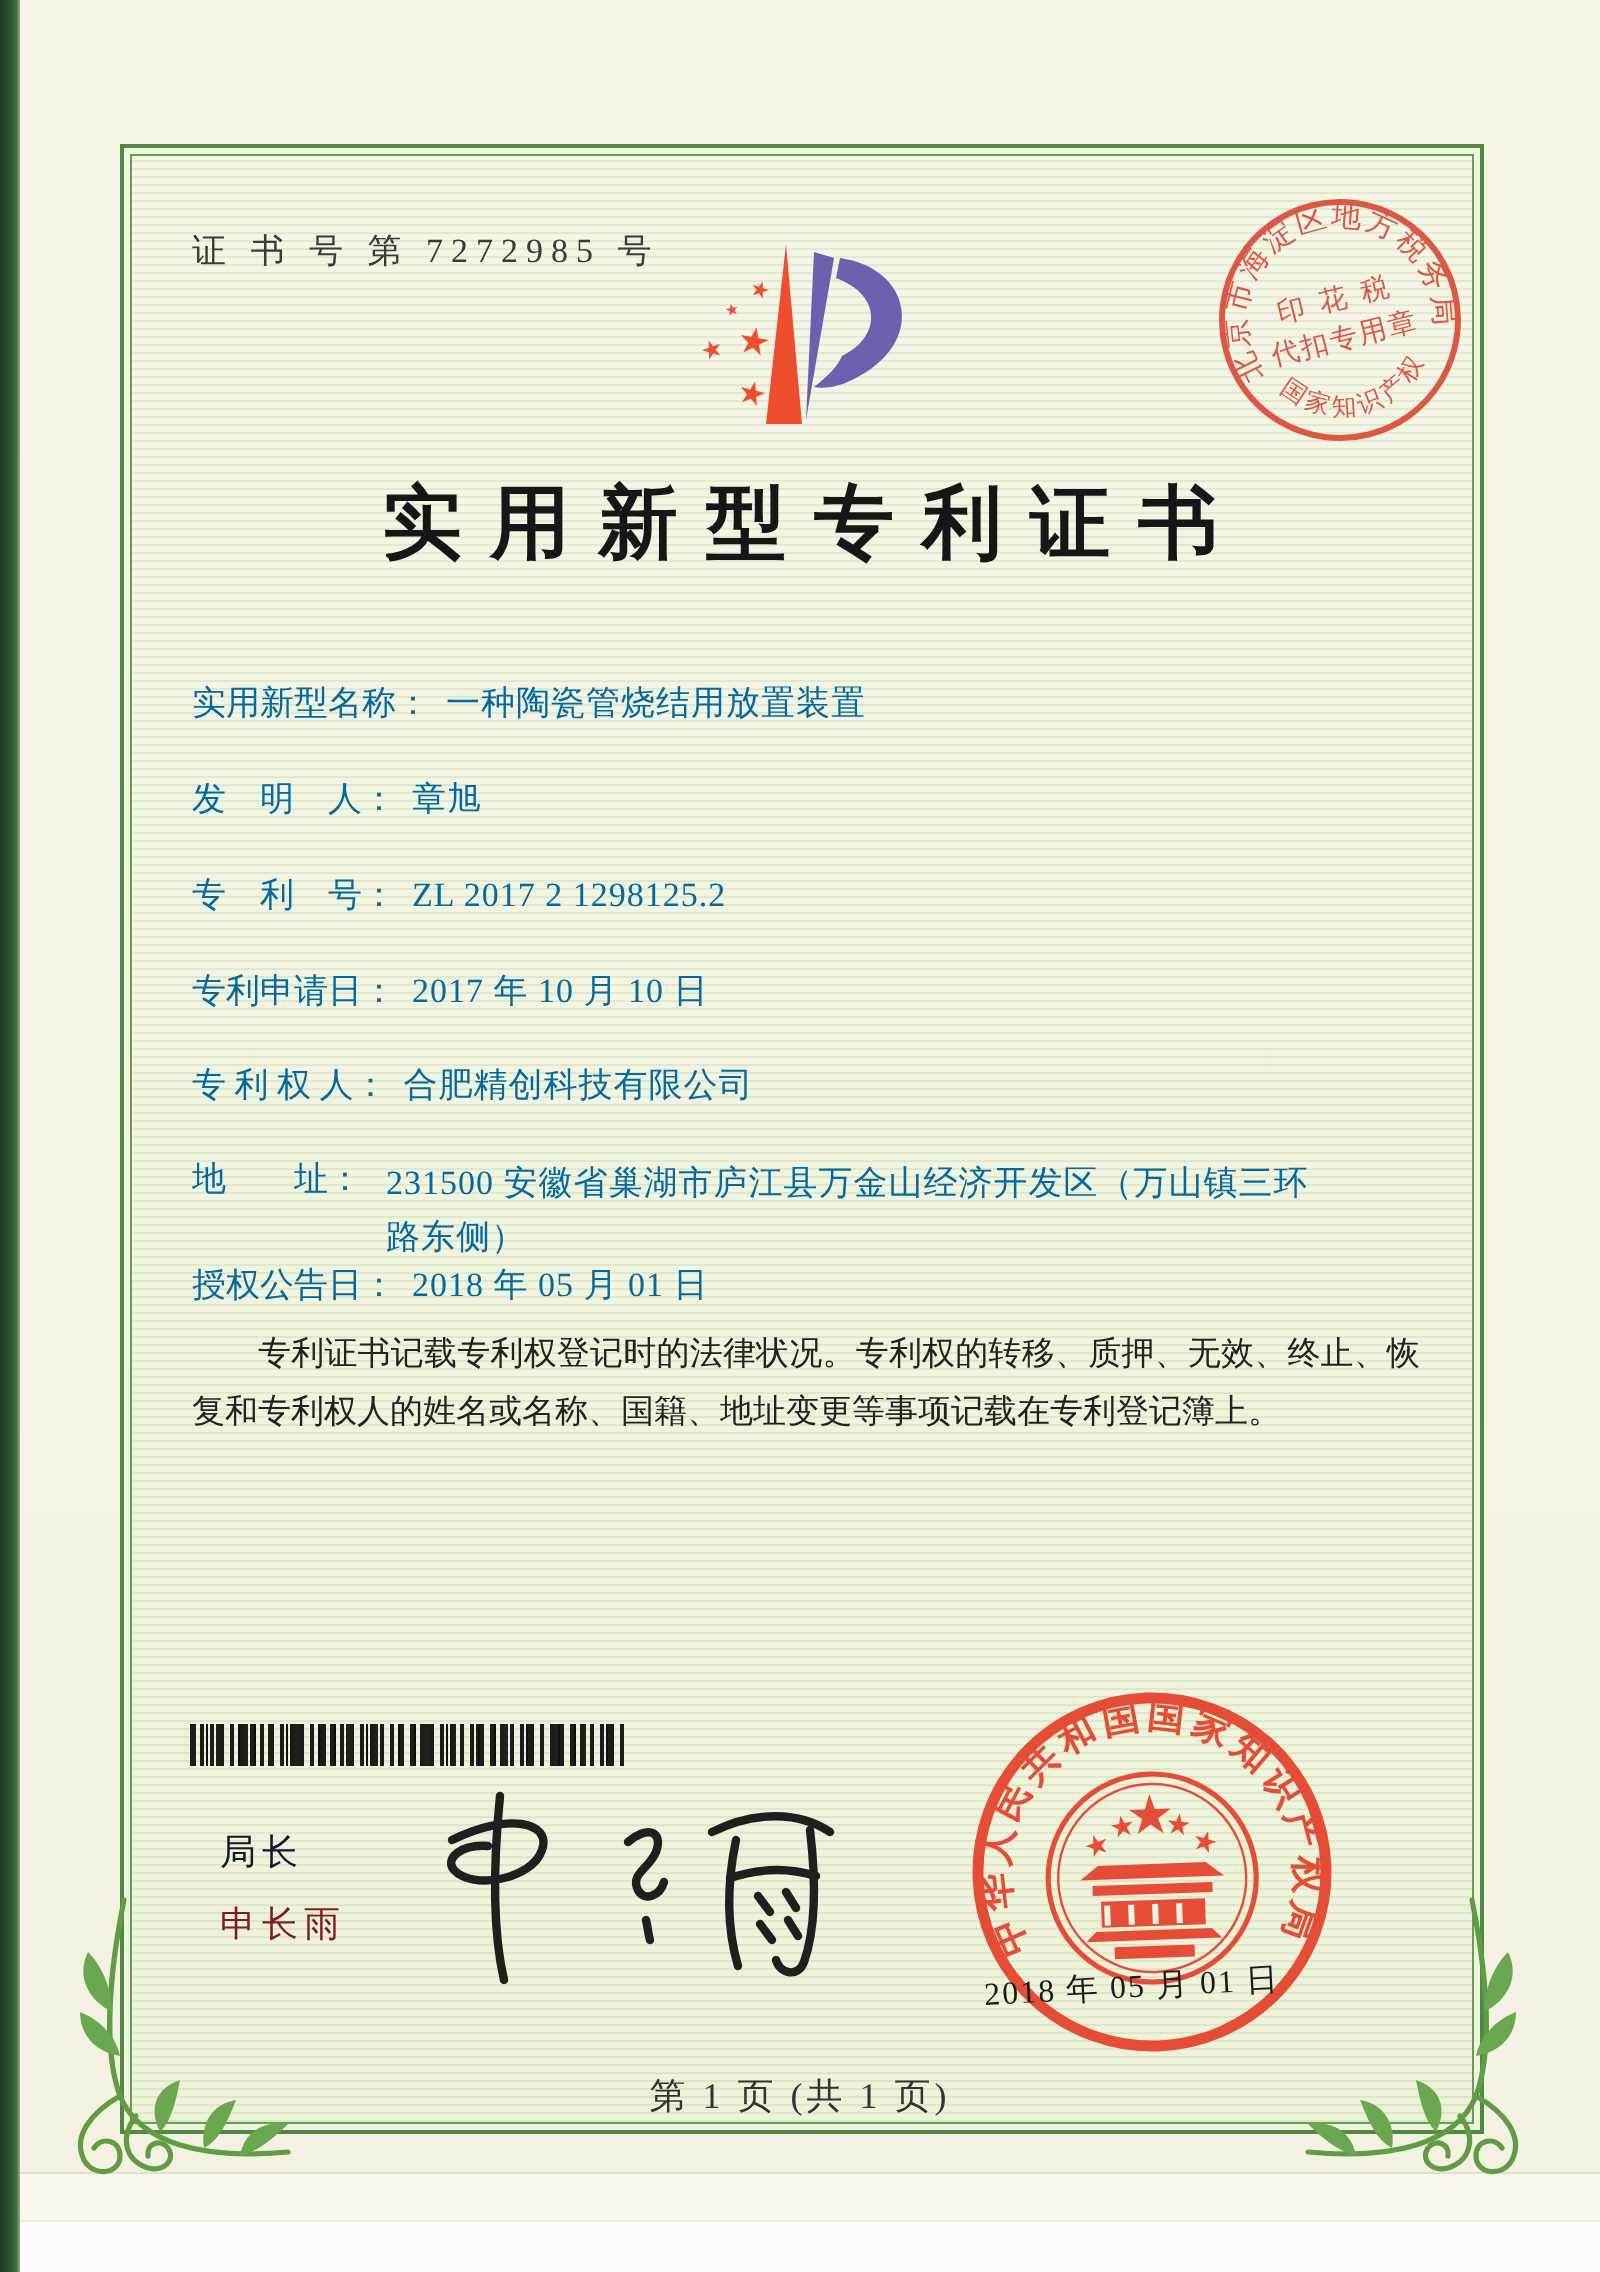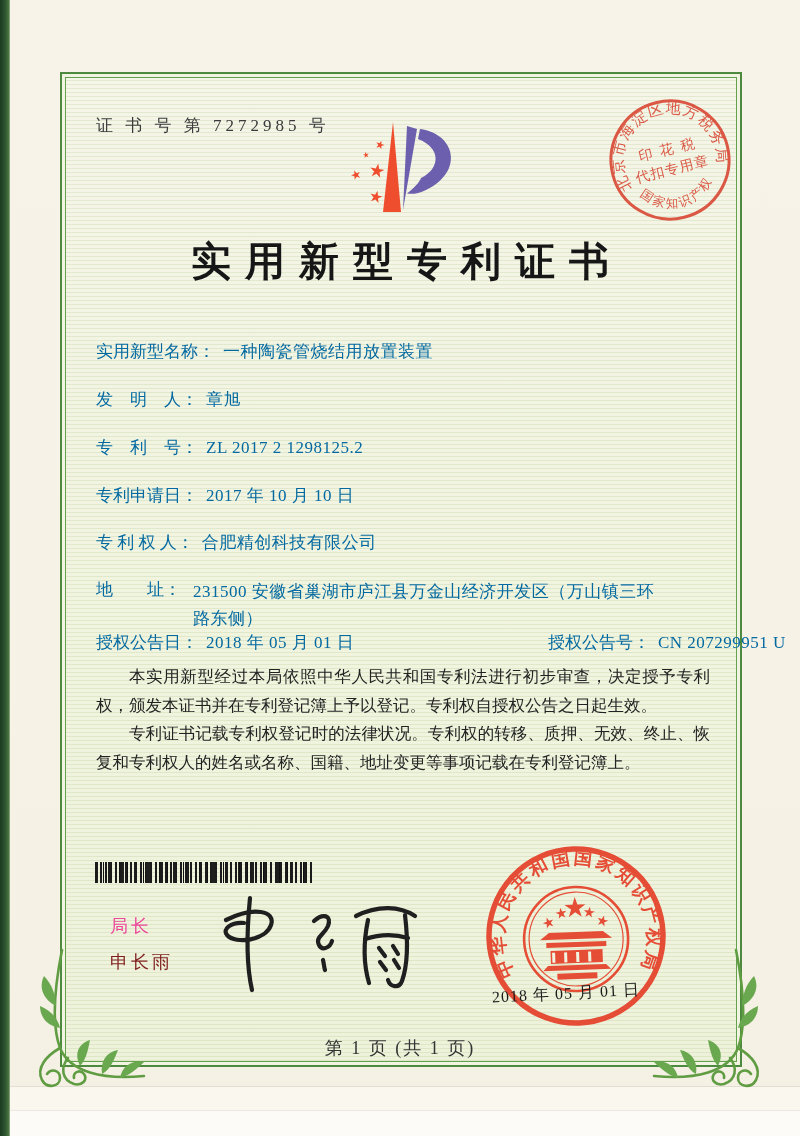--- a/index.html
+++ b/index.html
@@ -45,21 +45,21 @@
     text-align:justify;color:#222;}
   .paras p{margin:0;text-indent:2em;}
 
   .barcode{position:absolute;left:95px;top:862px;width:218px;height:21px;
     background:
       repeating-linear-gradient(90deg,#1b1b1b 0 2px,rgba(0,0,0,0) 2px 5px),
       repeating-linear-gradient(90deg,#111 0 1px,rgba(0,0,0,0) 1px 8px),
       repeating-linear-gradient(90deg,rgba(20,20,20,.95) 0 3px,rgba(0,0,0,0) 3px 13px);
     }
 
-  .signer-title{position:absolute;left:110px;top:914px;font-size:18px;letter-spacing:3px;color:#ec4899;
+  .signer-title{position:absolute;left:110px;top:914px;font-size:18px;letter-spacing:3px;color:#0f172a;
     font-family:"Liberation Sans","DejaVu Sans",sans-serif;}
   .signer-name{position:absolute;left:110px;top:950px;font-size:18px;letter-spacing:3px;color:#7f1d1d;
     font-family:"Liberation Sans","DejaVu Sans",sans-serif;}
 
   .signature{position:absolute;left:196px;top:884px;width:238px;height:118px;}
 
   .seal{position:absolute;left:481px;top:841px;width:190px;height:190px;transform:rotate(-2deg);opacity:.95;}
   .seal-date{position:absolute;left:492px;top:983px;width:170px;font-size:16px;letter-spacing:1px;
     color:#1b1b1b;transform:rotate(-3deg);white-space:nowrap;}
 
@@ -155,27 +155,23 @@
   <span class="lbl">专利申请日：</span><span class="val">2017 年 10 月 10 日</span>
 </div>
 <div class="frow" style="top:531px">
   <span class="lbl">专 利 权 人：</span><span class="val">合肥精创科技有限公司</span>
 </div>
 <div class="frow addr" style="top:578px">
   <span class="lbl">地　　址：</span><span class="val">231500 安徽省巢湖市庐江县万金山经济开发区（万山镇三环路东侧）</span>
 </div>
 <div class="frow" style="top:631px;width:614px">
   <span class="lbl">授权公告日：</span><span class="val">2018 年 05 月 01 日</span>
-  <span class="grant-no">
-    <span class="lbl">授权公告号：</span><span class="val">CN 207299951 U</span>
-  </span>
 </div>
 
 <div class="paras">
-  <p>本实用新型经过本局依照中华人民共和国专利法进行初步审查，决定授予专利权，颁发本证书并在专利登记簿上予以登记。专利权自授权公告之日起生效。</p>
   <p>专利证书记载专利权登记时的法律状况。专利权的转移、质押、无效、终止、恢复和专利权人的姓名或名称、国籍、地址变更等事项记载在专利登记簿上。</p>
 </div>
 
 <div class="barcode"></div>
 
 <div class="signer-title">局长</div>
 <div class="signer-name">申长雨</div>
 
 <svg class="signature" viewBox="0 0 238 118">
   <g fill="none" stroke="#1f1f1f" stroke-width="4.2" stroke-linecap="round" stroke-linejoin="round">

